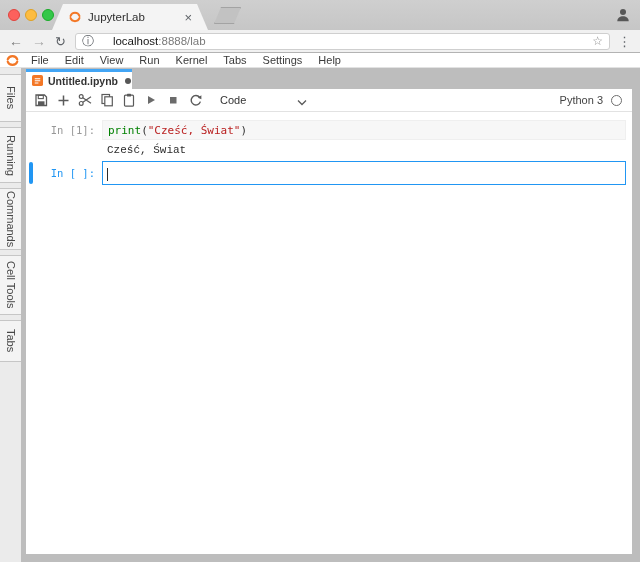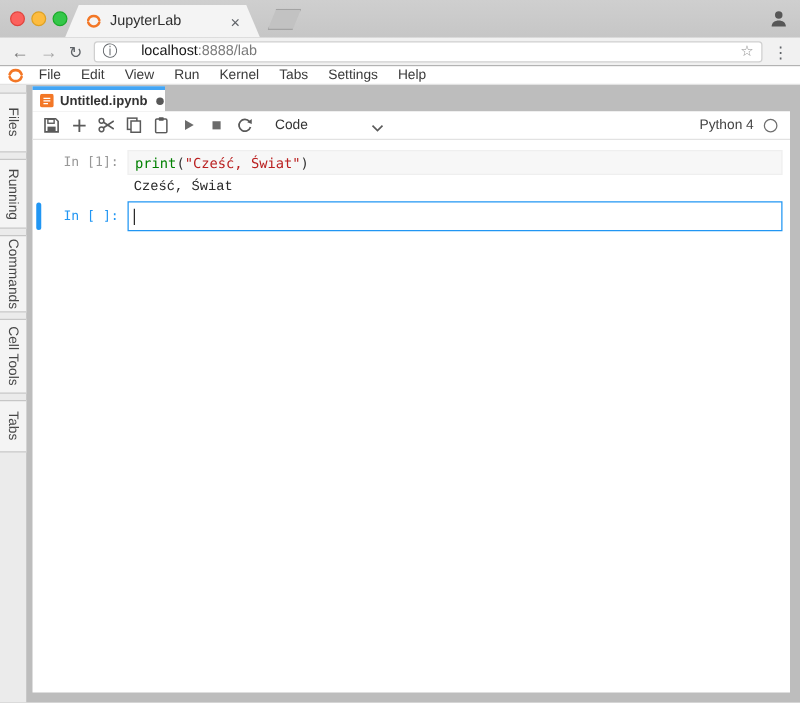--- a/index.html
+++ b/index.html
@@ -229,21 +229,21 @@
           <path d="M11.6 4.3 A4.7 4.7 0 1 0 12.4 8.6" fill="none" stroke="#5a5a5a" stroke-width="1.4"></path>
           <polygon points="13.4,2.2 13.4,6.2 9.8,4.8" fill="#5a5a5a"></polygon>
         </svg>
       </span>
       <span id="celltype-select">
         <span class="v">Code</span>
         <svg width="10" height="7" viewBox="0 0 10 7">
           <polyline points="1,1.5 5,5.5 9,1.5" fill="none" stroke="#5a5a5a" stroke-width="1.3"></polyline>
         </svg>
       </span>
-      <span id="kernel-name">Python 4</span>
+      <span id="kernel-name">Python 3</span>
       <span id="kernel-status"></span>
     </div>
 
     <div id="nb-content">
 
       <div class="cellrow">
         <div class="collapser-col"></div>
         <div class="prompt done">In [1]:</div>
         <div class="editor filled"><span class="tok-fn">print</span><span class="tok-p">(</span><span class="tok-str">"Cześć, Świat"</span><span class="tok-p">)</span></div>
       </div>

